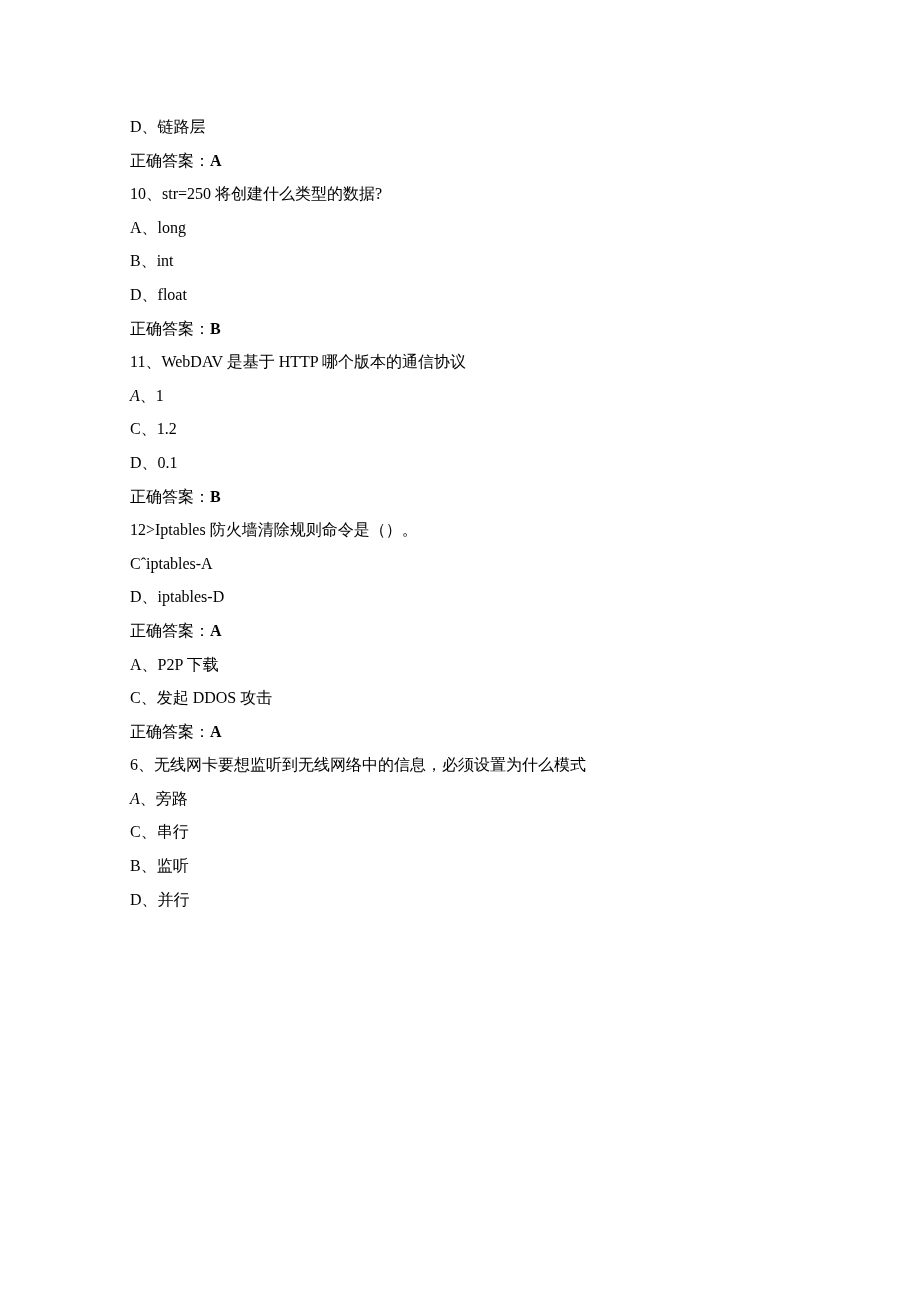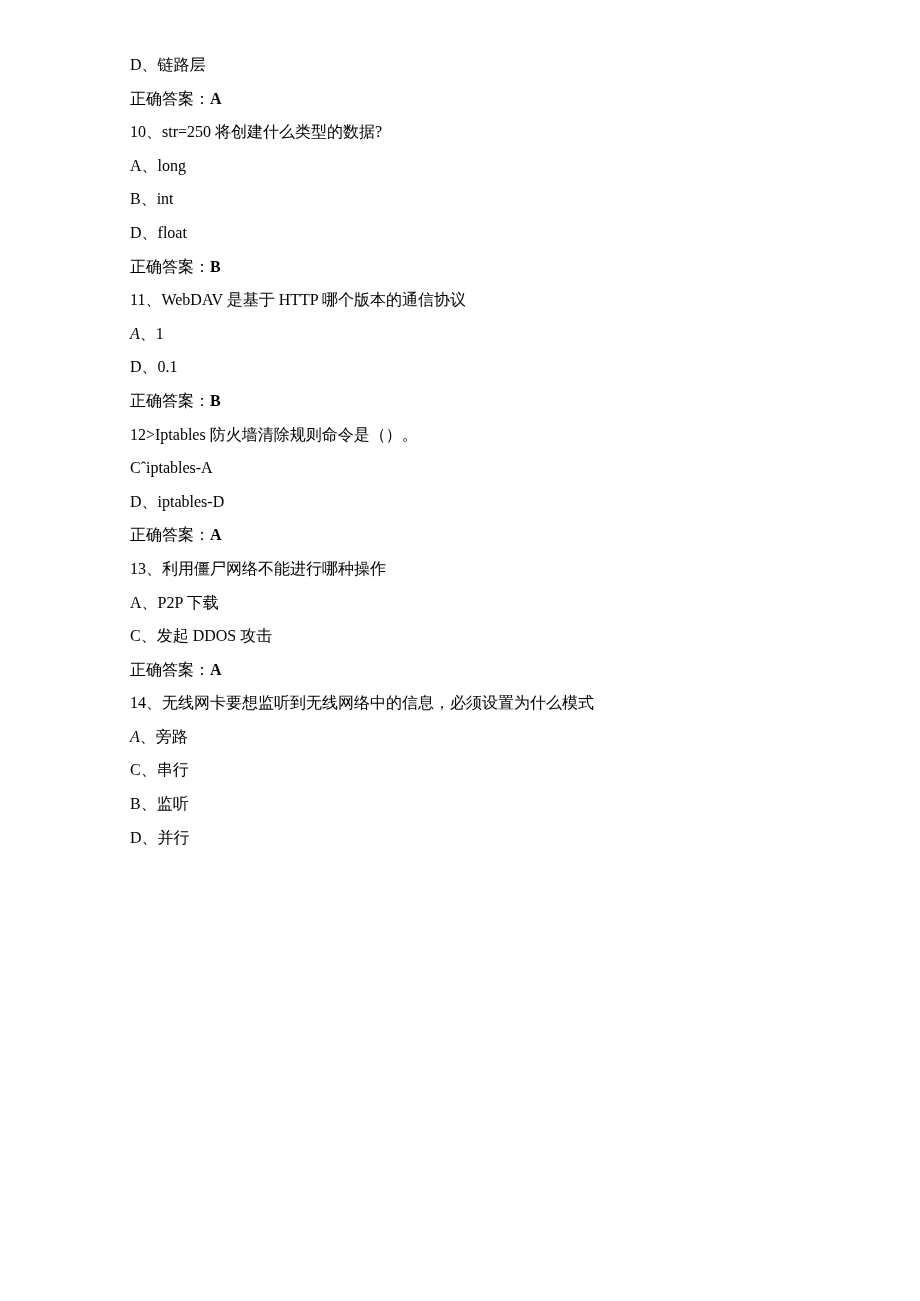--- a/index.html
+++ b/index.html
@@ -8,21 +8,21 @@
     background: #ffffff;
     font-family: "SimSun", "宋体", serif;
     font-size: 16px;
     color: #000000;
     line-height: 2.1;
   }
   .page {
     width: 732px;
     min-height: 1301px;
     box-sizing: border-box;
-    padding: 48px 130px 60px 130px;
+    padding: 110px 130px 60px 130px;
   }
   .line {
     white-space: pre-wrap;
   }
   .bold {
     font-weight: bold;
   }
   .italic {
     font-style: italic;
   }
@@ -34,29 +34,29 @@
   <div id="body">
       <div class="line">D、链路层</div>
       <div class="line"><span>正确答案：</span><span class="bold">A</span></div>
       <div class="line">10、str=250 将创建什么类型的数据?</div>
       <div class="line">A、long</div>
       <div class="line">B、int</div>
       <div class="line">D、float</div>
       <div class="line"><span>正确答案：</span><span class="bold">B</span></div>
       <div class="line">11、WebDAV 是基于 HTTP 哪个版本的通信协议</div>
       <div class="line"><span class="italic">A</span><span>、1</span></div>
+      <div class="line">C、1.2</div>
       <div class="line">D、0.1</div>
       <div class="line"><span>正确答案：</span><span class="bold">B</span></div>
       <div class="line">12&gt;Iptables 防火墙清除规则命令是（）。</div>
       <div class="line">Cˆiptables-A</div>
       <div class="line">D、iptables-D</div>
       <div class="line"><span>正确答案：</span><span class="bold">A</span></div>
-      <div class="line">13、利用僵尸网络不能进行哪种操作</div>
       <div class="line">A、P2P 下载</div>
       <div class="line">C、发起 DDOS 攻击</div>
       <div class="line"><span>正确答案：</span><span class="bold">A</span></div>
-      <div class="line">14、无线网卡要想监听到无线网络中的信息，必须设置为什么模式</div>
+      <div class="line">6、无线网卡要想监听到无线网络中的信息，必须设置为什么模式</div>
       <div class="line"><span class="italic">A</span><span>、旁路</span></div>
       <div class="line">C、串行</div>
       <div class="line">B、监听</div>
       <div class="line">D、并行</div>
     </div>
 </div>
 
 </body></html>

